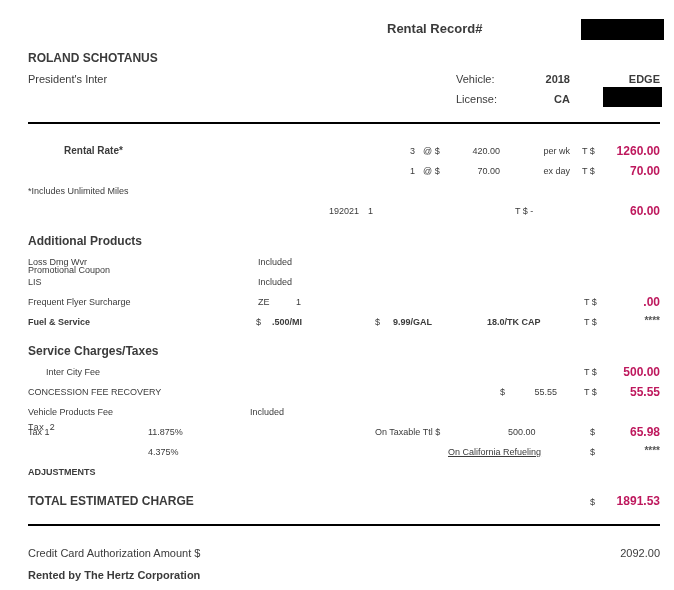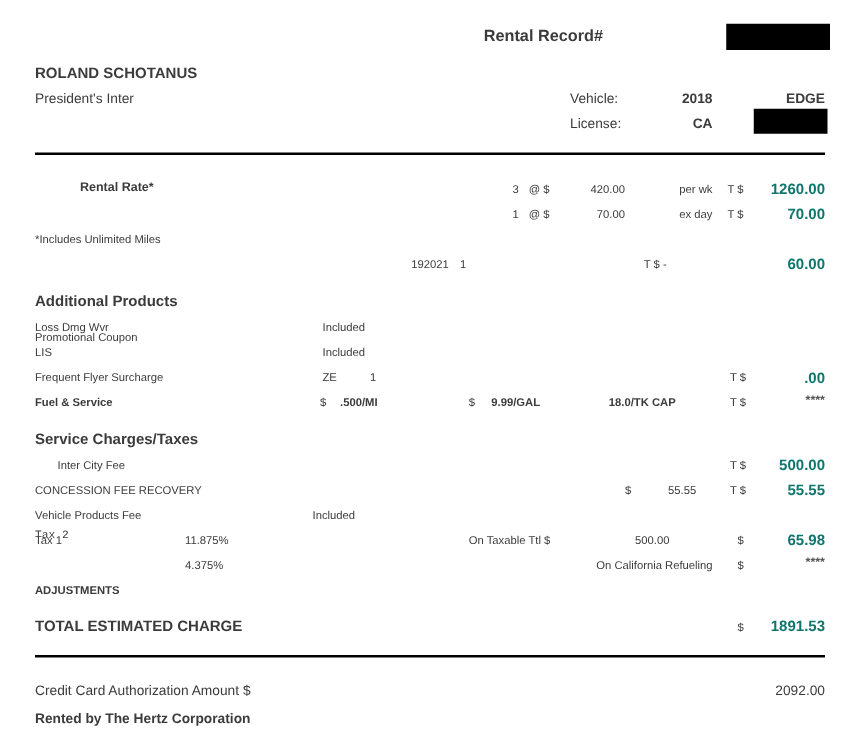--- a/index.html
+++ b/index.html
@@ -6,21 +6,21 @@
     body { width: 674px; height: 590px; position: relative; overflow: hidden;
            font-family: "Liberation Sans", "DejaVu Sans", sans-serif; color: #3b3b3b; }
     .abs { position: absolute; white-space: nowrap; line-height: 1; }
     .r { text-align: right; }
     .s9 { font-size: 9px; }
     .s10 { font-size: 10px; }
     .s11 { font-size: 11px; }
     .s12 { font-size: 12px; }
     .s13 { font-size: 13px; }
     .b { font-weight: bold; }
-    .dark { color: #0f766e; }
+    .dark { color: #be185d; }
     .redact { position: absolute; background: #000; }
     .rule { position: absolute; background: #000; height: 2px; }
   </style>
 </head>
 <body>
 
 <div class="abs s13 b" style="left:387px; top:22px;">Rental Record#</div>
 <div class="redact" style="left:581px; top:19px; width:83px; height:21px;"></div>
 
 <div class="abs s12 b" style="left:28px; top:52px;">ROLAND SCHOTANUS</div>
@@ -100,21 +100,21 @@
 
 <div class="abs s9" style="left:28px; top:428px;">Tax 1</div>
 <div class="abs s9" style="left:148px; top:428px;">11.875%</div>
 <div class="abs s9" style="left:375px; top:428px;">On Taxable Ttl $</div>
 <div class="abs s9" style="left:508px; top:428px;">500.00</div>
 <div class="abs s9" style="left:590px; top:428px;">$</div>
 <div class="abs s12 b r dark" style="left:600px; width:60px; top:426px;">65.98</div>
 
 <div class="abs s9" style="left:28px; top:424px;font-family:Liberation Mono, monospace;">Tax 2</div>
 <div class="abs s9" style="left:148px; top:448px;">4.375%</div>
-<div class="abs s9" style="left:477px; top:448px;">On California Refueling</div>
+<div class="abs s9" style="left:448px; top:448px;text-decoration:underline;">On California Refueling</div>
 <div class="abs s9" style="left:590px; top:448px;">$</div>
 <div class="abs s10 b r" style="left:600px; width:60px; top:446px; color:#555;">****</div>
 
 <div class="abs s9 b" style="left:28px; top:468px;">ADJUSTMENTS</div>
 
 <div class="abs s12 b" style="left:28px; top:495px;">TOTAL ESTIMATED CHARGE</div>
 <div class="abs s9" style="left:590px; top:498px;">$</div>
 <div class="abs s12 b r dark" style="left:600px; width:60px; top:495px;text-align:right;">1891.53</div>
 
 <div class="rule" style="left:28px; top:524px; width:632px;"></div>

